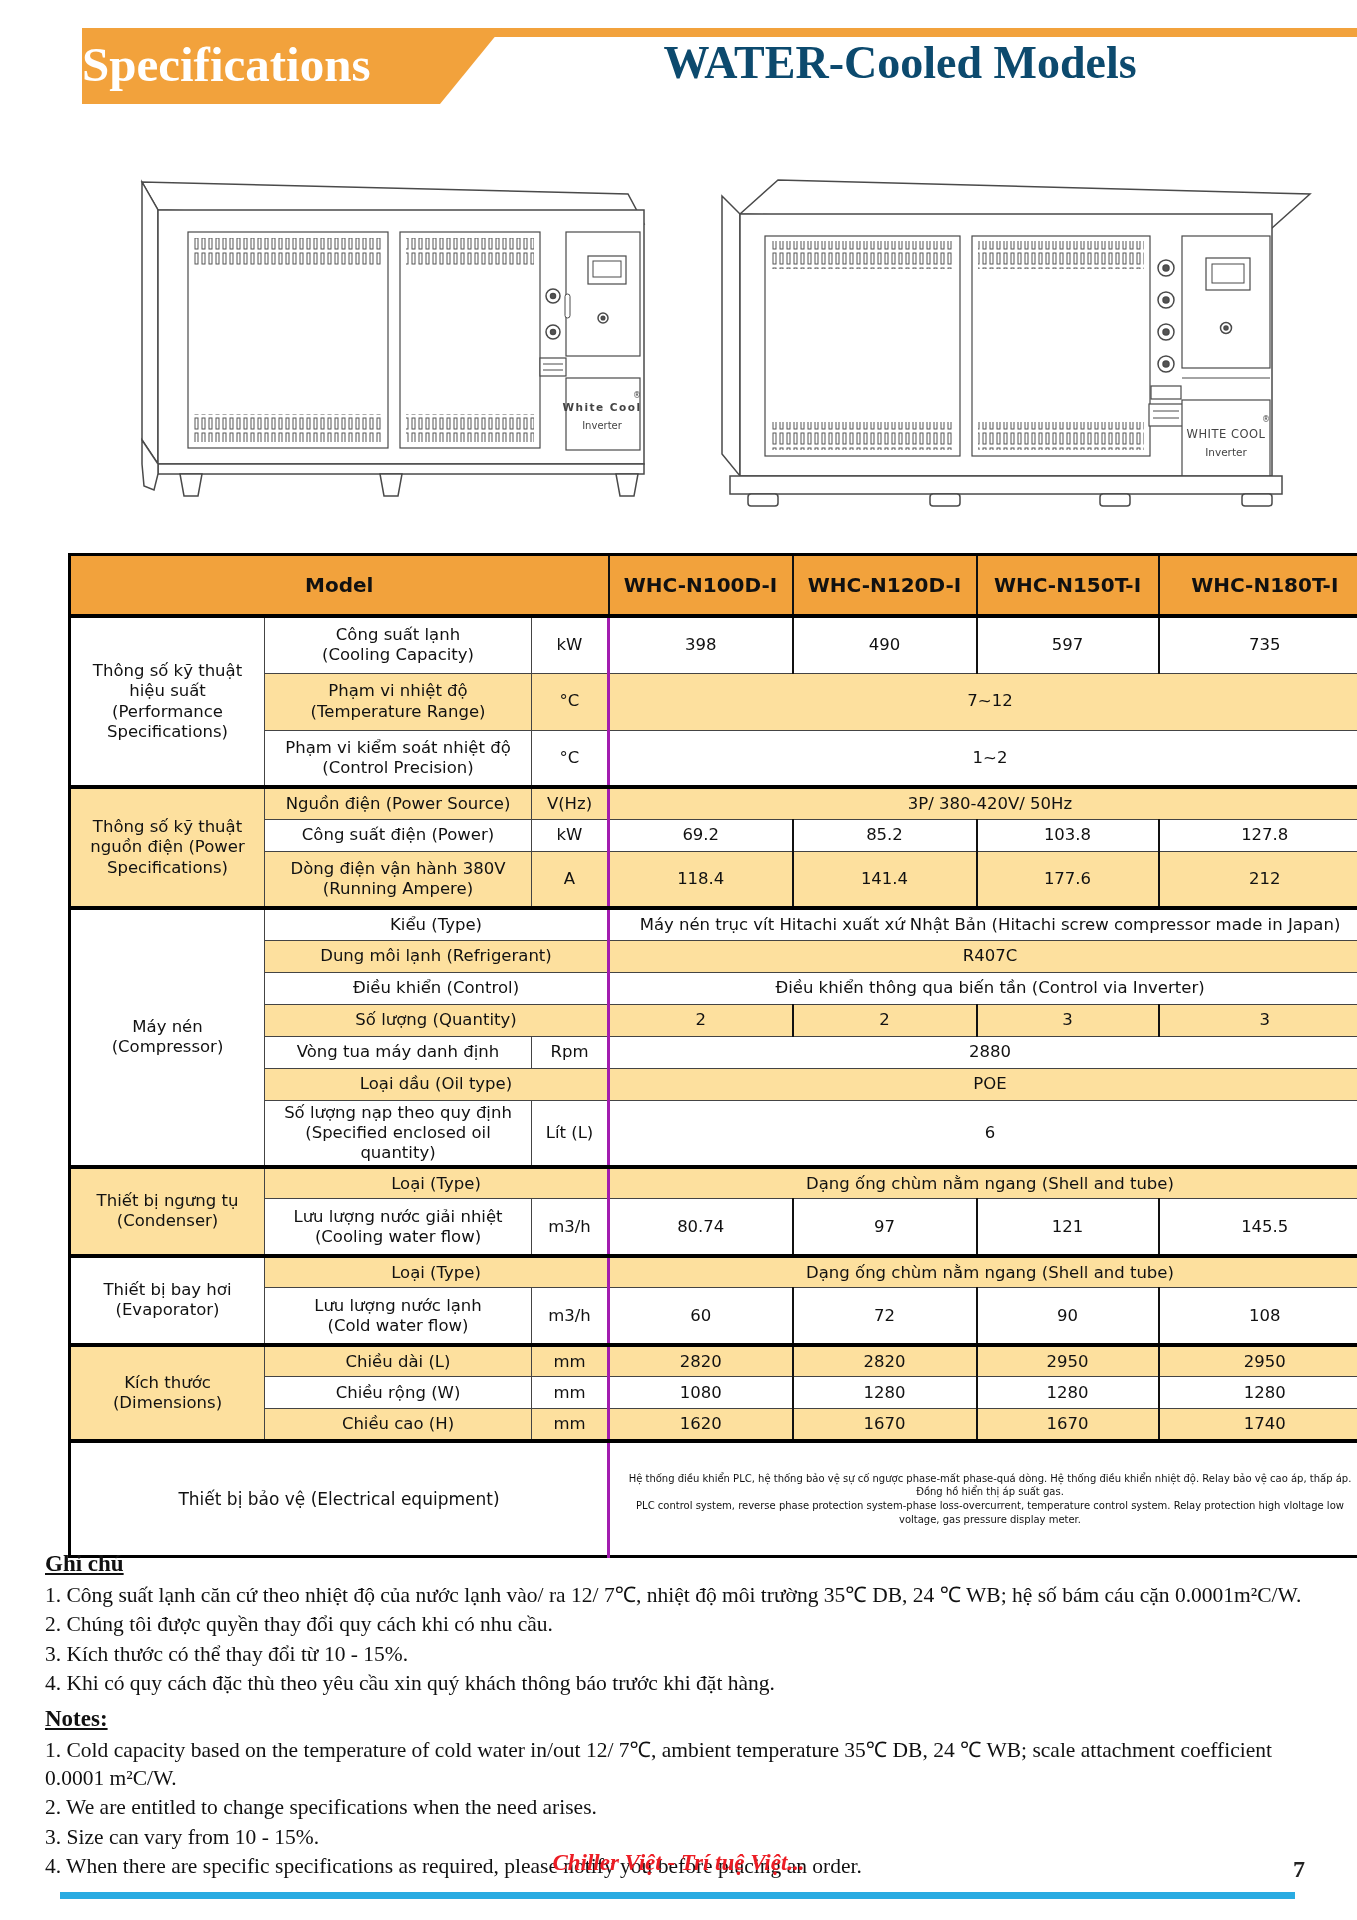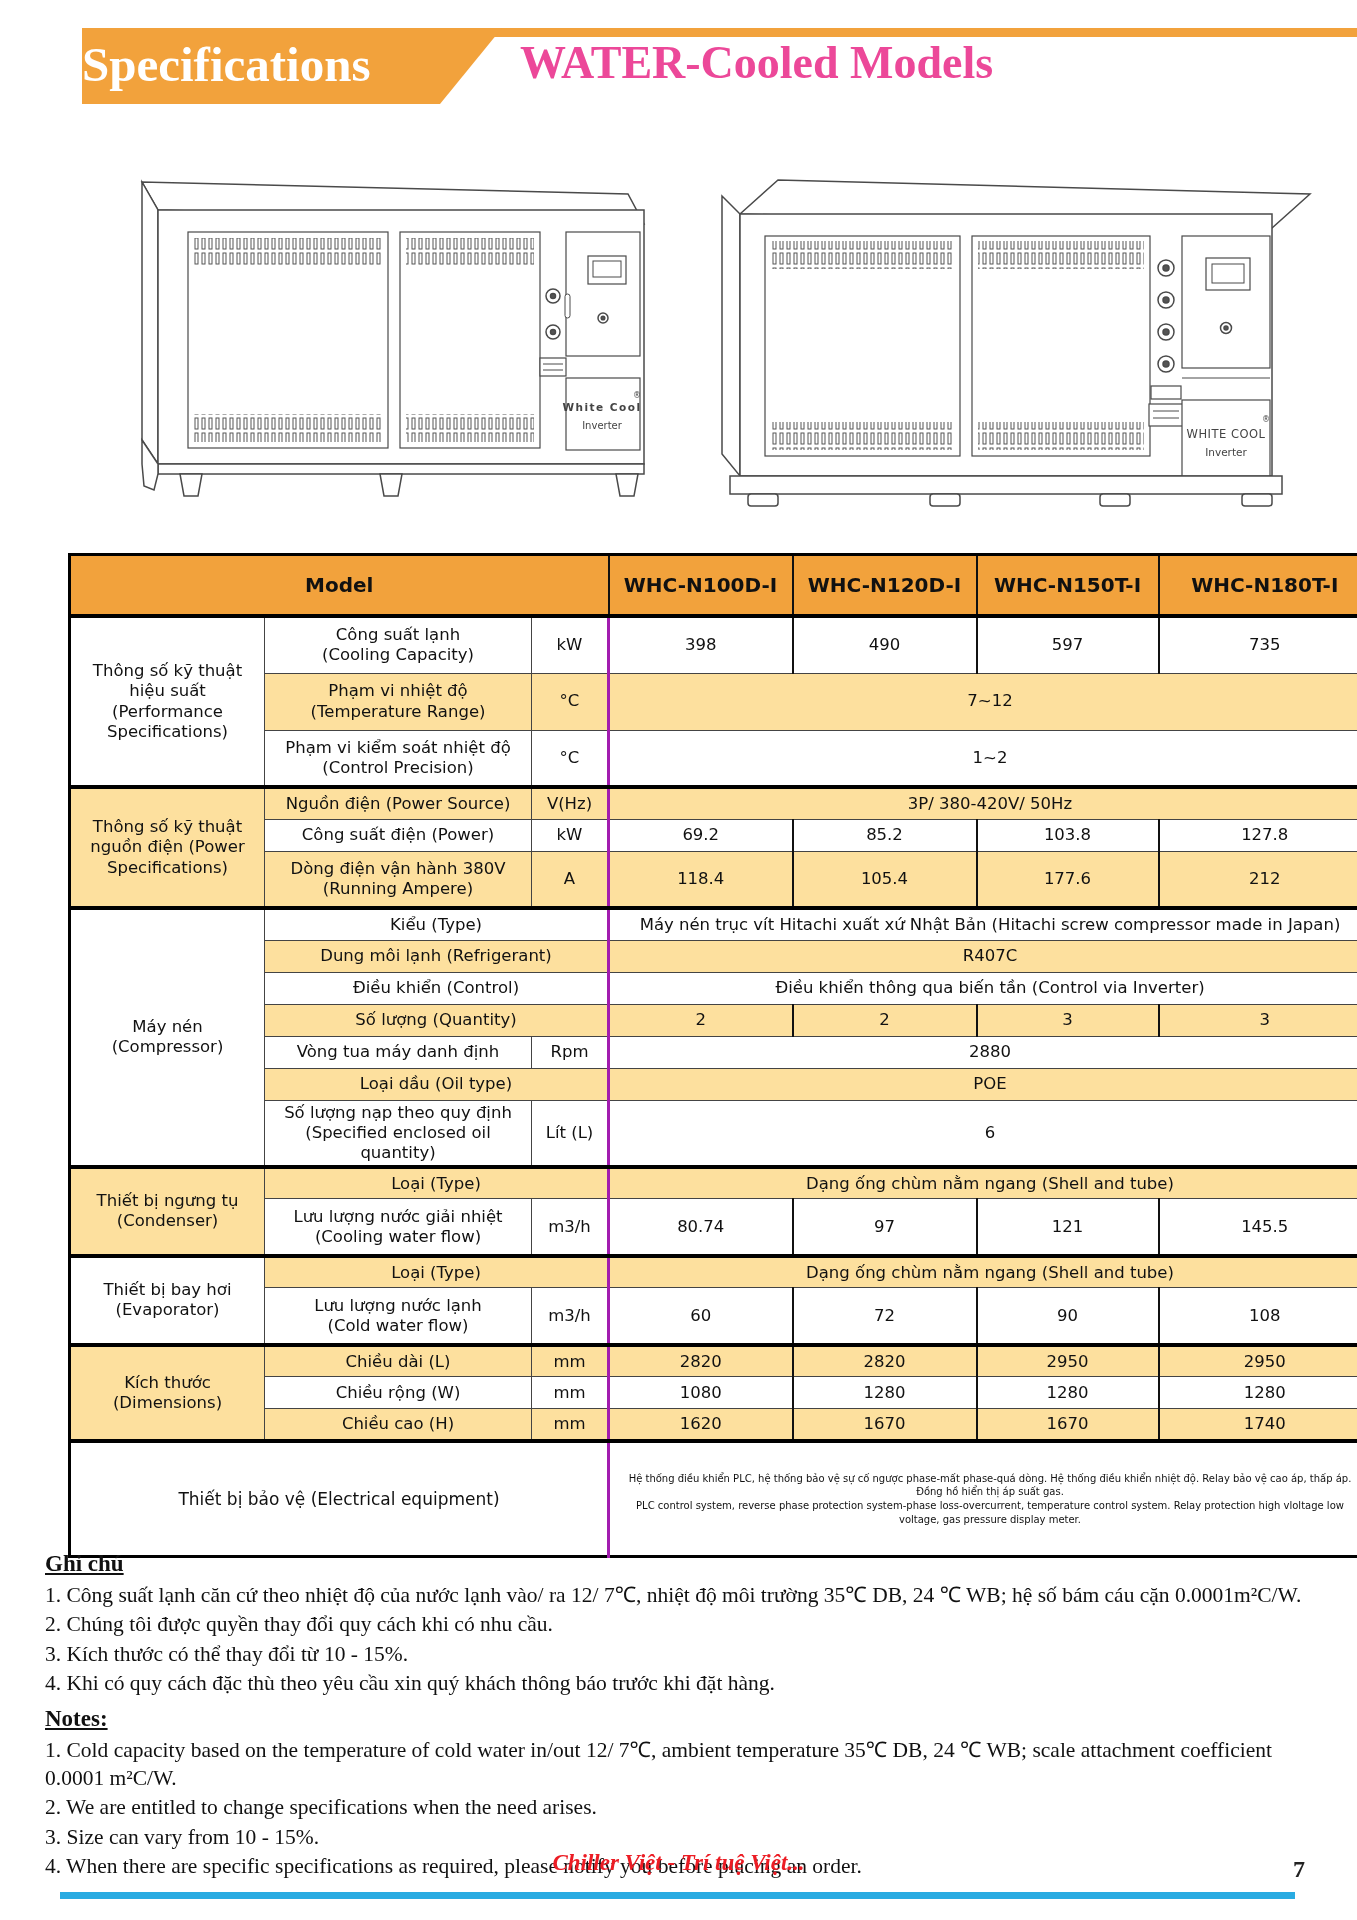--- a/index.html
+++ b/index.html
@@ -11,22 +11,22 @@
   .banner-strip{position:absolute;left:82px;right:0;top:28px;height:9px;background:#F2A23C;}
   .banner-box{
     position:absolute;left:82px;top:28px;width:420px;height:76px;background:#F2A23C;
     clip-path:polygon(0 0,100% 0,calc(100% - 62px) 100%,0 100%);
   }
   .banner-box span{
     display:block;line-height:74px;
     font-family:"Liberation Serif",serif;font-weight:bold;font-size:49px;color:#ffffff;
   }
   .page-title{
-    position:absolute;left:520px;top:36px;width:760px;text-align:left;
-    font-family:"Liberation Serif",serif;font-weight:bold;font-size:46px;color:#ec4899;
+    position:absolute;left:520px;top:36px;width:760px;text-align:center;
+    font-family:"Liberation Serif",serif;font-weight:bold;font-size:46px;color:#0c4a6e;
   }
   
   .drawing{position:absolute;}
   #chiller-left{left:88px;top:146px;}
   #chiller-right{left:680px;top:146px;}
   
   .spec-table-wrap{position:absolute;left:42px;top:553px;padding-left:26px;}
   table{border-collapse:collapse;table-layout:fixed;width:1302px;border:3px solid #000;background:#fff;}
   td{
     border:1.5px solid #444;text-align:center;vertical-align:middle;
@@ -237,21 +237,21 @@
           <td class="val">103.8</td>
           <td class="val">127.8</td>
         </tr>
         <tr class="r2">
           <td class="lbl shade">
             <div>Dòng điện vận hành 380V</div>
             <div>(Running Ampere)</div>
           </td>
           <td class="unit shade">A</td>
           <td class="val first shade">118.4</td>
-          <td class="val shade">105.4</td>
+          <td class="val shade">141.4</td>
           <td class="val shade">177.6</td>
           <td class="val shade">212</td>
         </tr>
         <tr class="r1 sec">
           <td rowspan="7" class="cat">
             <div>Máy nén</div>
             <div>(Compressor)</div>
           </td>
           <td class="lbl" colspan="2">
             <div>Kiểu (Type)</div>

